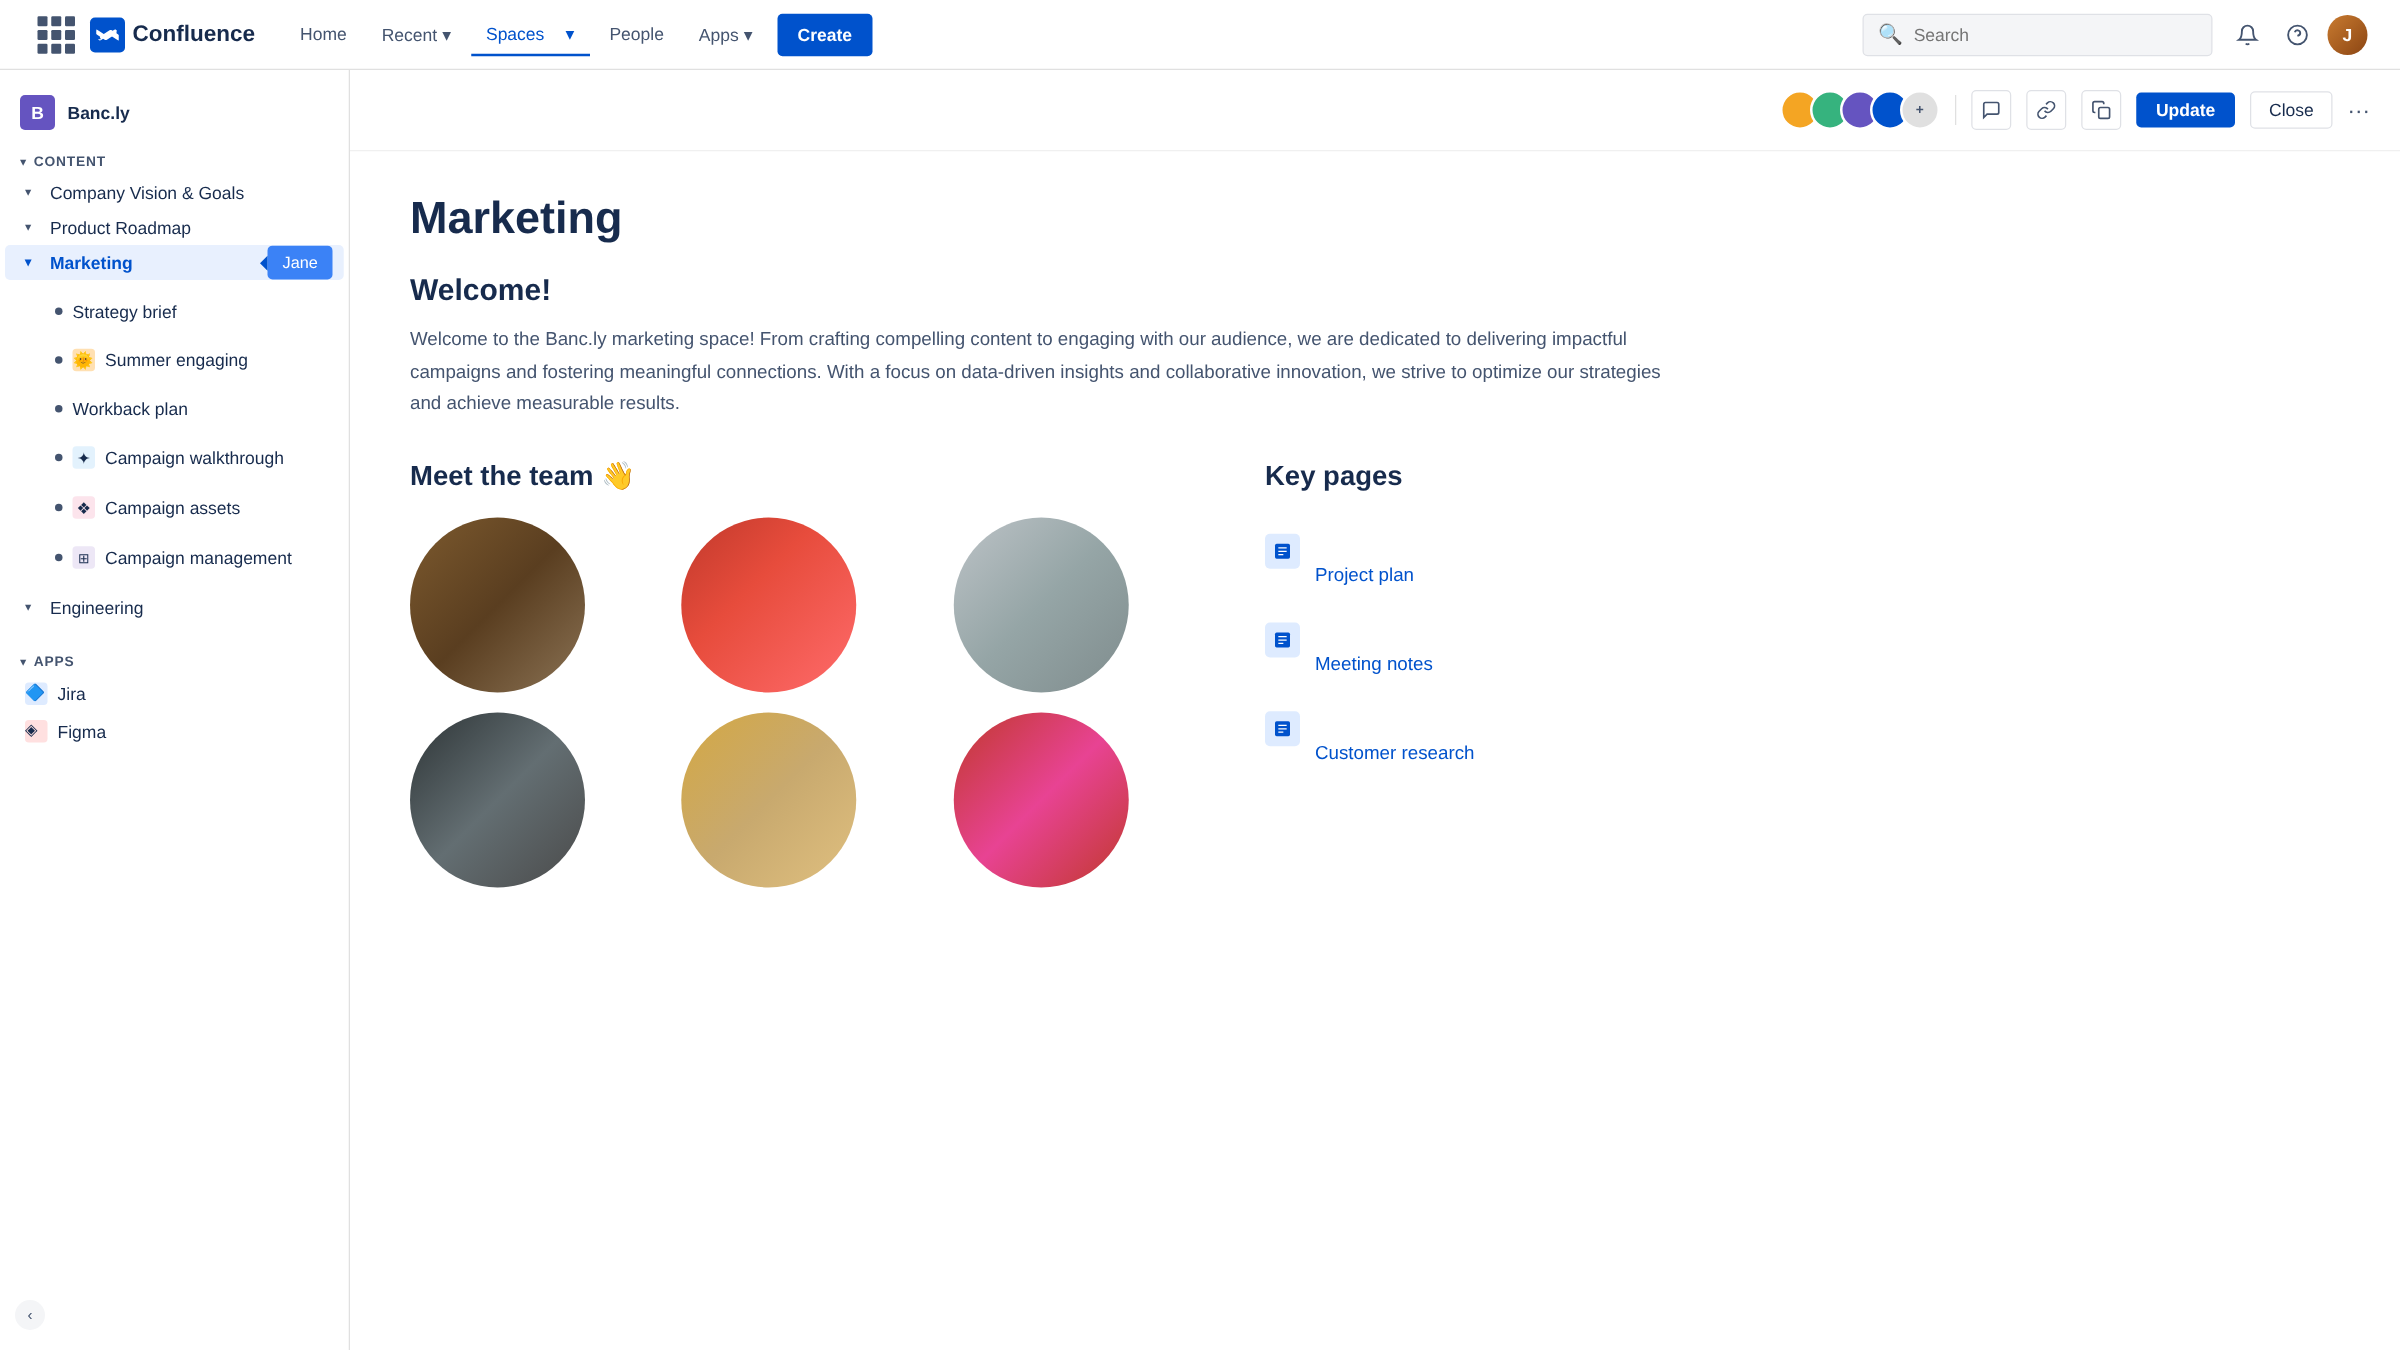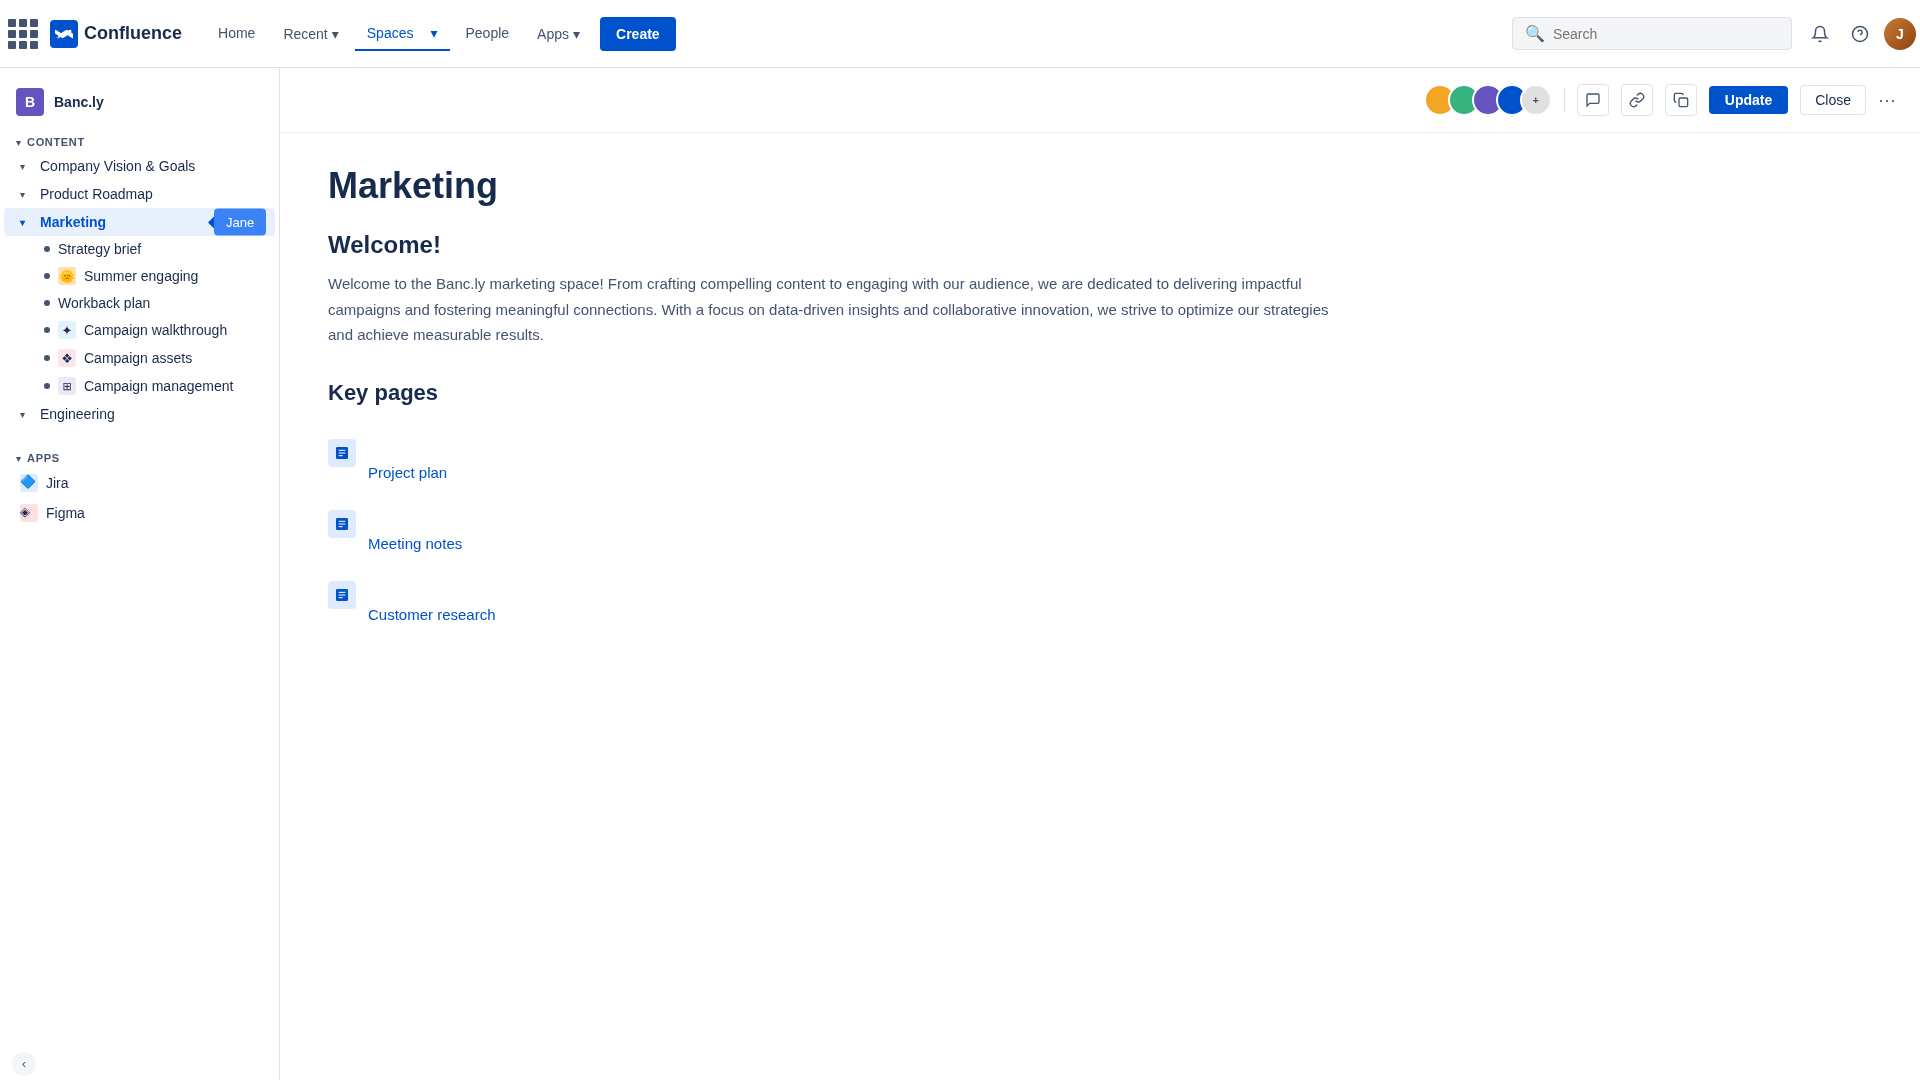--- a/index.html
+++ b/index.html
@@ -1,22 +1,22 @@
 <!DOCTYPE html>
 <html><head>
   <meta charset="utf-8">
   <style>
     * { box-sizing: border-box; margin: 0; padding: 0; }
     body { font-family: -apple-system, BlinkMacSystemFont, 'Segoe UI', sans-serif; background: #fff; overflow: hidden; }
 
     
     .topnav {
-      display: flex; align-items: center; height: 68px;
+      display: flex; align-items: center; height: 56px;
       background: #fff; border-bottom: 1px solid #e0e0e0;
-      padding: 0 4px; gap: 0; position: relative; z-index: 10;
+      padding: 0 26px; gap: 0; position: relative; z-index: 10;
     }
     .nav-apps-grid { display: grid; grid-template-columns: repeat(3,8px); gap: 3px; padding: 4px; cursor: pointer; }
     .nav-apps-grid span { width: 8px; height: 8px; background: #44546f; border-radius: 1px; display: block; }
     .nav-logo { display: flex; align-items: center; gap: 6px; margin-left: 8px; margin-right: 24px; }
     .nav-logo-icon { width: 28px; height: 28px; background: #0052cc; border-radius: 4px; display: flex; align-items: center; justify-content: center; }
     .nav-logo-icon svg { width: 18px; height: 18px; fill: #fff; }
     .nav-logo-text { font-size: 18px; font-weight: 600; color: #172b4d; }
     .nav-links { display: flex; gap: 4px; }
     .nav-link { padding: 8px 12px; font-size: 14px; color: #44546f; cursor: pointer; border-radius: 4px; white-space: nowrap; }
     .nav-link.active { color: #0052cc; border-bottom: 2px solid #0052cc; border-radius: 0; gap: 17px; }
@@ -63,21 +63,21 @@
     .sidebar-item {
       display: flex; align-items: center; gap: 8px; padding: 6px 16px;
       cursor: pointer; font-size: 14px; color: #172b4d; border-radius: 4px; margin: 0 4px;
     }
     .sidebar-item.active { background: #e8f0fe; color: #0052cc; font-weight: 600; }
     .sidebar-item .item-chevron { color: #44546f; font-size: 10px; width: 12px; }
 
     .sidebar-sub-item {
       display: flex; align-items: center; gap: 8px;
       padding: 5px 16px 5px 40px;
-      cursor: pointer; font-size: 14px; color: #172b4d; border-radius: 4px; margin: 0 4px;
+      cursor: pointer; font-size: 14px; color: #172b4d; border-radius: 4px; margin: 12px 4px;
     }
     .sidebar-sub-item .bullet { width: 6px; height: 6px; border-radius: 50%; background: #44546f; flex-shrink: 0; }
     .sidebar-sub-item .sub-icon { width: 18px; height: 18px; border-radius: 3px; flex-shrink: 0; display: flex; align-items: center; justify-content: center; font-size: 11px; }
 
     .sidebar-collapse-btn {
       position: absolute; bottom: 16px; left: 12px;
       width: 24px; height: 24px; border-radius: 50%; background: #f4f5f7;
       display: flex; align-items: center; justify-content: center; cursor: pointer; color: #44546f; font-size: 12px;
     }
 
@@ -356,20 +356,39 @@
 
     <div class="content-body">
       <h1 class="page-title">Marketing</h1>
 
       <div class="welcome-section">
         <h2 class="welcome-title">Welcome!</h2>
         <p class="welcome-text">Welcome to the Banc.ly marketing space! From crafting compelling content to engaging with our audience, we are dedicated to delivering impactful campaigns and fostering meaningful connections. With a focus on data-driven insights and collaborative innovation, we strive to optimize our strategies and achieve measurable results.</p>
       </div>
 
       <div class="two-col">
+        <div class="col-left">
+          <h2 class="section-title">Meet the team 👋</h2>
+          <div class="team-grid">
+
+            <div class="team-avatar placeholder-1" style="background: linear-gradient(135deg, #7d5a2e 0%, #5a3e20 50%, #8b7355 100%); border-radius:50%;">
+            </div>
+            <div class="team-avatar placeholder-2" style="background: linear-gradient(135deg, #c0392b 0%, #e74c3c 40%, #ff6b6b 100%); border-radius:50%;">
+            </div>
+            <div class="team-avatar placeholder-3" style="background: linear-gradient(135deg, #bdc3c7 0%, #95a5a6 50%, #7f8c8d 100%); border-radius:50%;">
+            </div>
+
+            <div class="team-avatar placeholder-4" style="background: linear-gradient(135deg, #2d3436 0%, #636e72 50%, #4a4a4a 100%); border-radius:50%;">
+            </div>
+            <div class="team-avatar placeholder-5" style="background: linear-gradient(135deg, #d4a843 0%, #c8a96e 50%, #e0c080 100%); border-radius:50%;">
+            </div>
+            <div class="team-avatar placeholder-6" style="background: linear-gradient(135deg, #c0392b 0%, #e84393 50%, #c0392b 100%); border-radius:50%;">
+            </div>
+          </div>
+        </div>
 
         <div class="col-right">
           <h2 class="section-title">Key pages</h2>
           <div class="key-pages-list">
             <div class="key-page-item">
               <div class="key-page-icon">
                 <svg width="16" height="16" viewBox="0 0 24 24" fill="#0052cc">
                     <rect x="3" y="3" width="18" height="18" rx="2"></rect>
                     <line x1="7" y1="8" x2="17" y2="8" stroke="#fff" stroke-width="1.5"></line>
                     <line x1="7" y1="12" x2="17" y2="12" stroke="#fff" stroke-width="1.5"></line>

